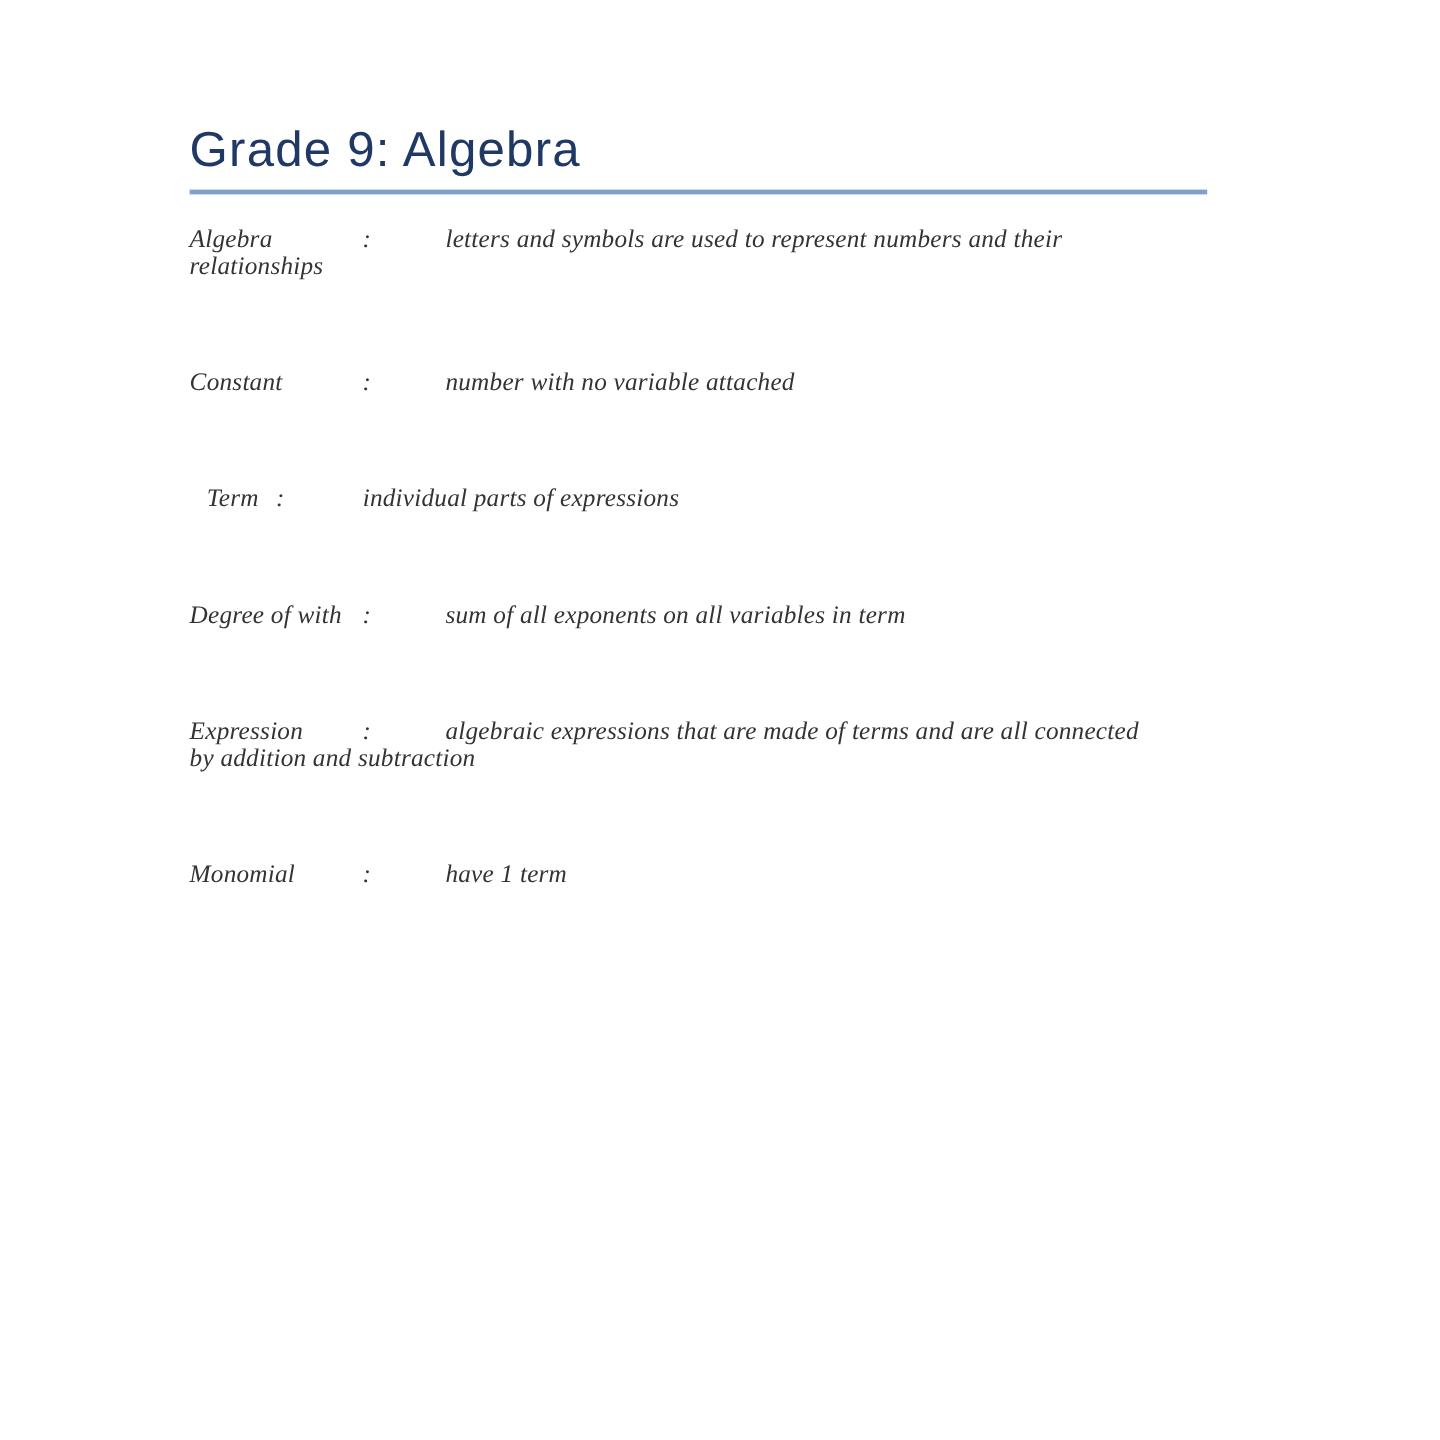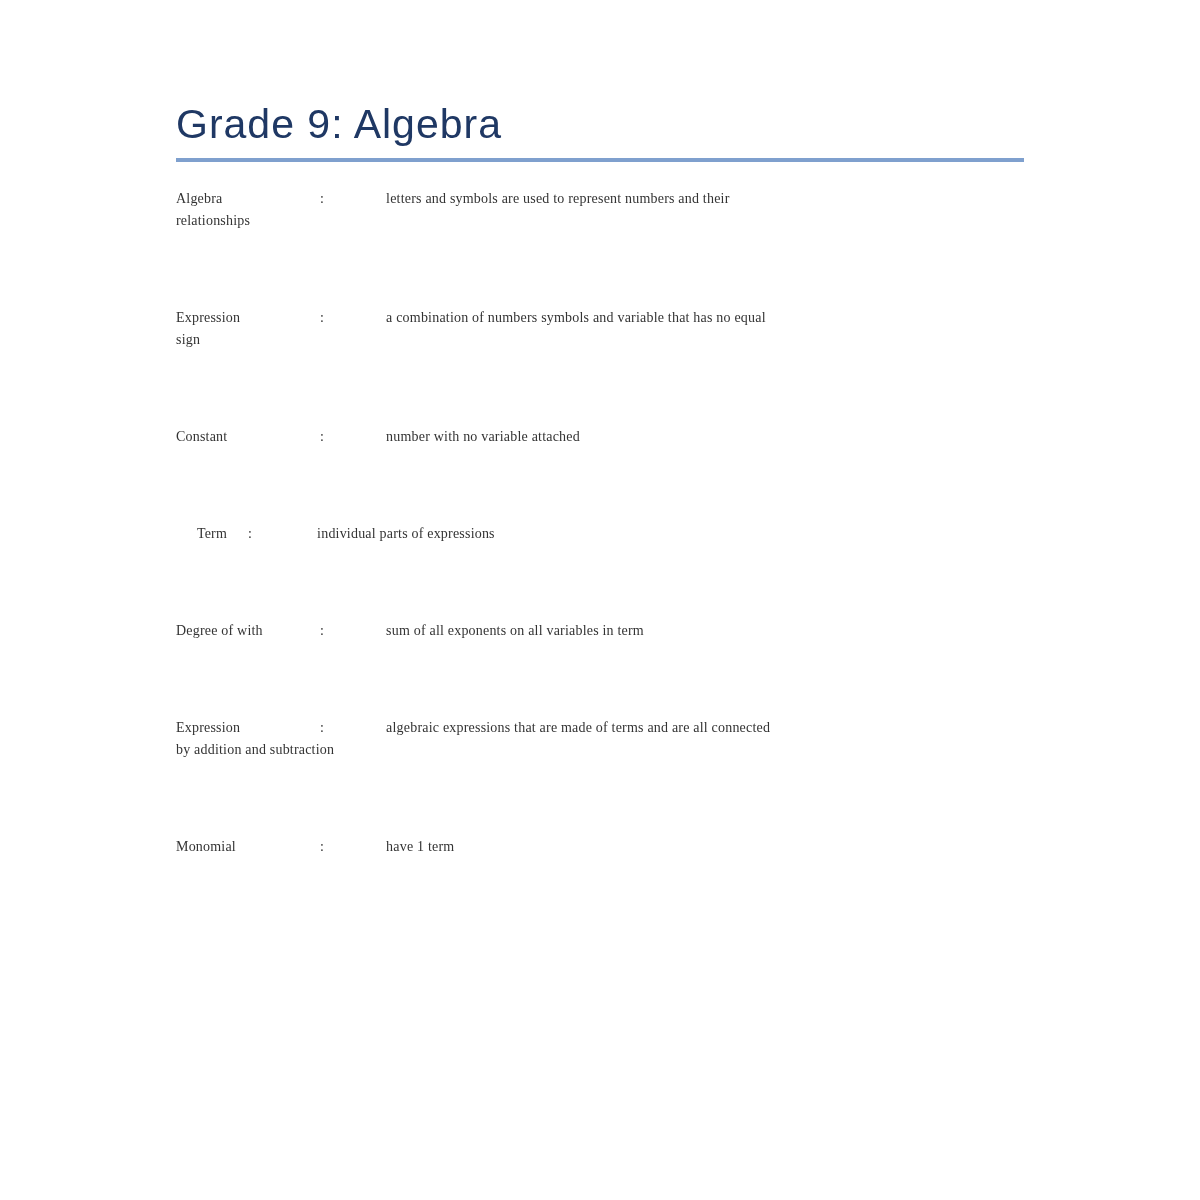--- a/index.html
+++ b/index.html
@@ -10,44 +10,45 @@
   .page {
     position: relative;
     width: 1200px;
     height: 1200px;
     background: #ffffff;
     overflow: hidden;
     font-family: "Liberation Serif", serif;
   }
   .content {
     position: absolute;
-    left: 176px;
+    left: 158px;
     top: 100px;
     width: 848px;
   }
   .doc-title {
     margin: 0;
     font-family: "Liberation Sans", sans-serif;
     font-weight: 400;
     font-size: 41px;
     line-height: 48px;
     letter-spacing: 1px;
     color: var(--title-color, #1F3864);
     padding-bottom: 10px;
     border-bottom: 4px solid var(--rule-color, #7FA0CE);
   }
   .entries {
     margin-top: 26px;
   }
   .entry {
     margin: 0 0 75px 0;
-    font-size: 14px;
+    font-size: 21px;
     line-height: 22px;
     letter-spacing: 0.2px;
     color: var(--body-color, #333333);
+    font-style: italic;
   }
   .entry:last-child {
     margin-bottom: 0;
     margin-top: 40px;
   }
   .term {
     display: inline-block;
     min-width: 144px;
     vertical-align: baseline;
   }
@@ -72,22 +73,20 @@
 <div class="page">
   <div class="content">
 
     <h1 class="doc-title">Grade 9: Algebra</h1>
 
     <div class="entries">
 
       <p class="entry"><span class="term">Algebra</span><span class="colon">:</span><span class="gap"></span><span class="def">letters and symbols are used to represent numbers and their
 relationships</span></p>
 
-      <p class="entry"><span class="term">Expression</span><span class="colon">:</span><span class="gap"></span><span class="def">a combination of numbers symbols and variable that has no equal
-sign</span></p>
 
 
 
       <p class="entry"><span class="term">Constant</span><span class="colon">:</span><span class="gap"></span><span class="def">number with no variable attached</span></p>
 
       <p class="entry entry--term"><span class="term">Term</span><span class="colon">:</span><span class="gap"></span><span class="def">individual parts of expressions</span></p>
 
       <p class="entry"><span class="term">Degree of with</span><span class="colon">:</span><span class="gap"></span><span class="def">sum of all exponents on all variables in term</span></p>
 
       <p class="entry"><span class="term">Expression</span><span class="colon">:</span><span class="gap"></span><span class="def">algebraic expressions that are made of terms and are all connected

